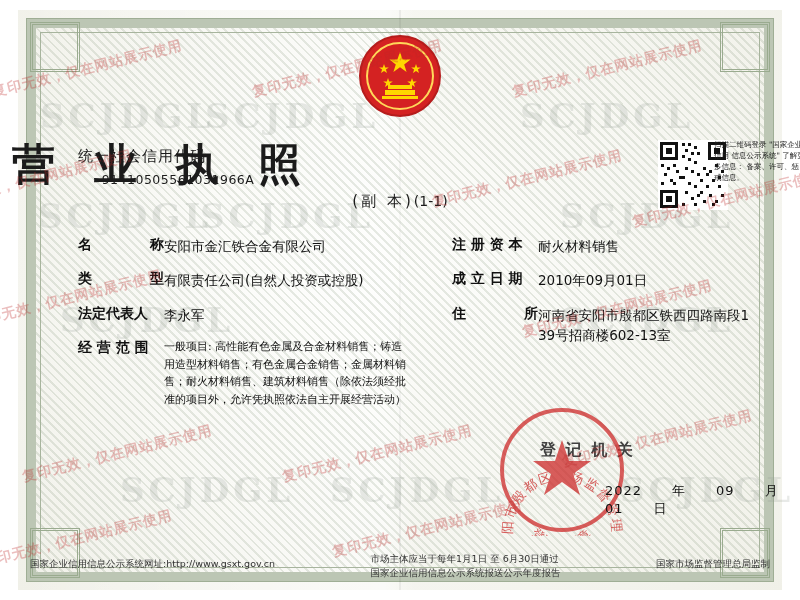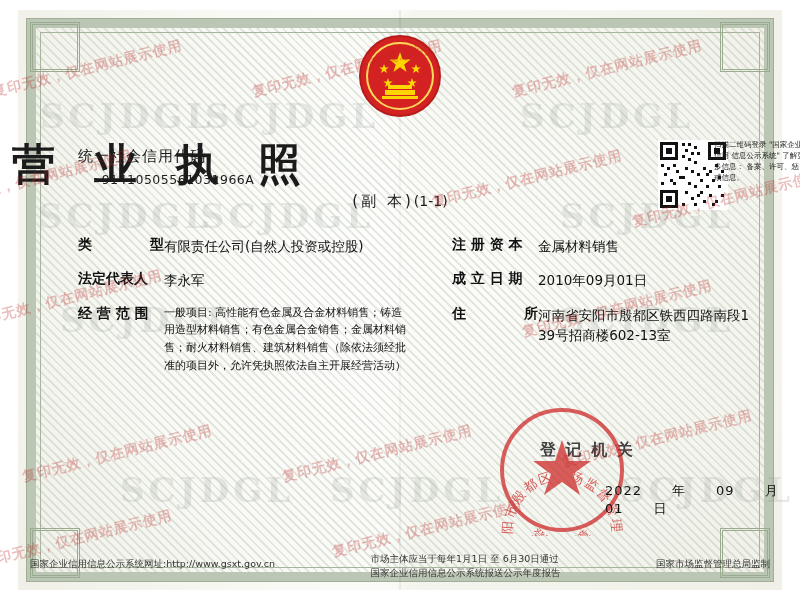--- a/index.html
+++ b/index.html
@@ -397,37 +397,41 @@
   </div>
   <div class="qr-text" style="right:-6px; top:140px; width:92px;">扫描二维码登录
 "国家企业信用
 信息公示系统"
 了解更多信息：
 备案、许可、惩
 戒信息。</div>
 
   <div class="fields-left">
     <div class="row">
+      <div class="lab spread4">名　　称</div>
+      <div class="val">安阳市金汇铁合金有限公司</div>
+    </div>
+    <div class="row">
       <div class="lab spread4">类　　型</div>
       <div class="val">有限责任公司(自然人投资或控股)</div>
     </div>
     <div class="row">
       <div class="lab w5">法定代表人</div>
       <div class="val">李永军</div>
     </div>
     <div class="row">
       <div class="lab w5">经 营 范 围</div>
       <div class="val scope">一般项目: 高性能有色金属及合金材料销售；铸造用造型材料销售；有色金属合金销售；金属材料销售；耐火材料销售、建筑材料销售（除依法须经批准的项目外，允许凭执照依法自主开展经营活动）</div>
     </div>
   </div>
 
   <div class="fields-right">
     <div class="row">
       <div class="lab w5">注 册 资 本</div>
-      <div class="val">金属材料销售</div>
+      <div class="val">耐火材料销售</div>
     </div>
     <div class="row">
       <div class="lab w5">成 立 日 期</div>
       <div class="val">2010年09月01日</div>
     </div>
     <div class="row">
       <div class="lab spread4">住　　所</div>
       <div class="val">河南省安阳市殷都区铁西四路南段139号招商楼602-13室</div>
     </div>
   </div>

